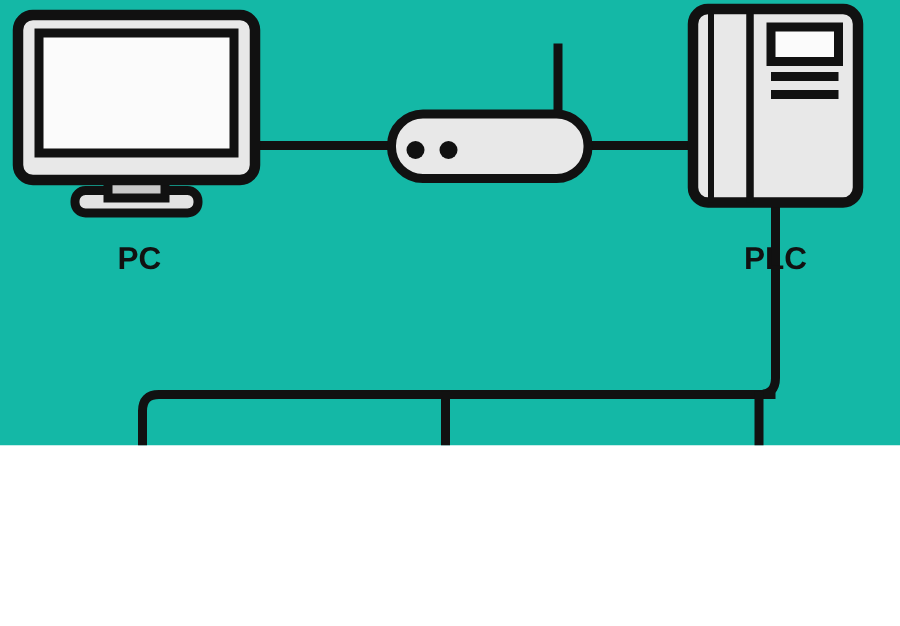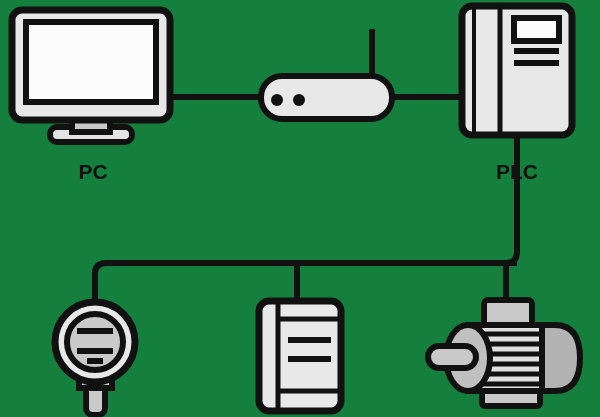--- a/index.html
+++ b/index.html
@@ -7,22 +7,22 @@
     margin: 0;
     padding: 0;
     background: #ffffff;
   }
   body {
     font-family: "Liberation Sans", sans-serif;
   }
   #diagram-root {
     position: relative;
     width: 600px;
-    height: 417px;
-    background: #15803d;
+    height: 297px;
+    background: #14b8a6;
     overflow: hidden;
   }
   svg#diagram-svg {
     display: block;
     width: 600px;
     height: 417px;
   }
   .label-text {
     font-family: "Liberation Sans", sans-serif;
     font-weight: bold;

